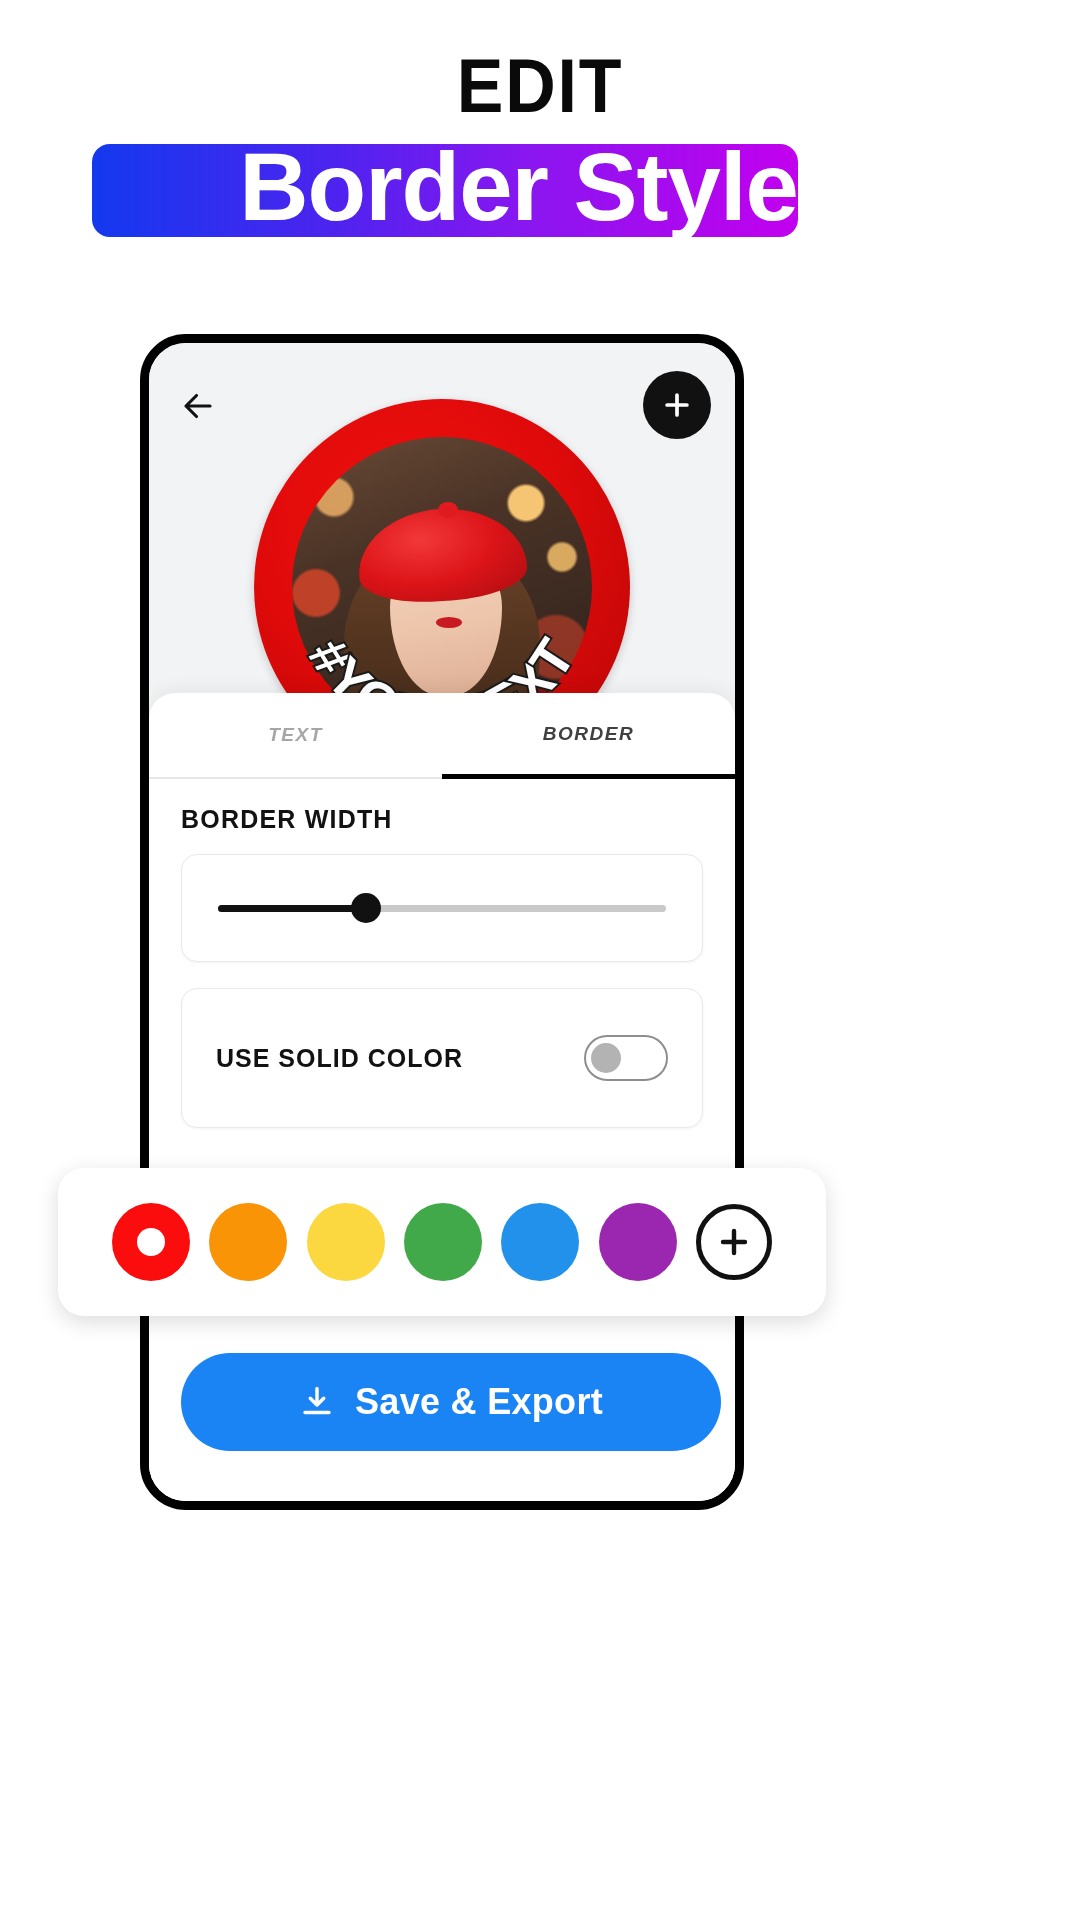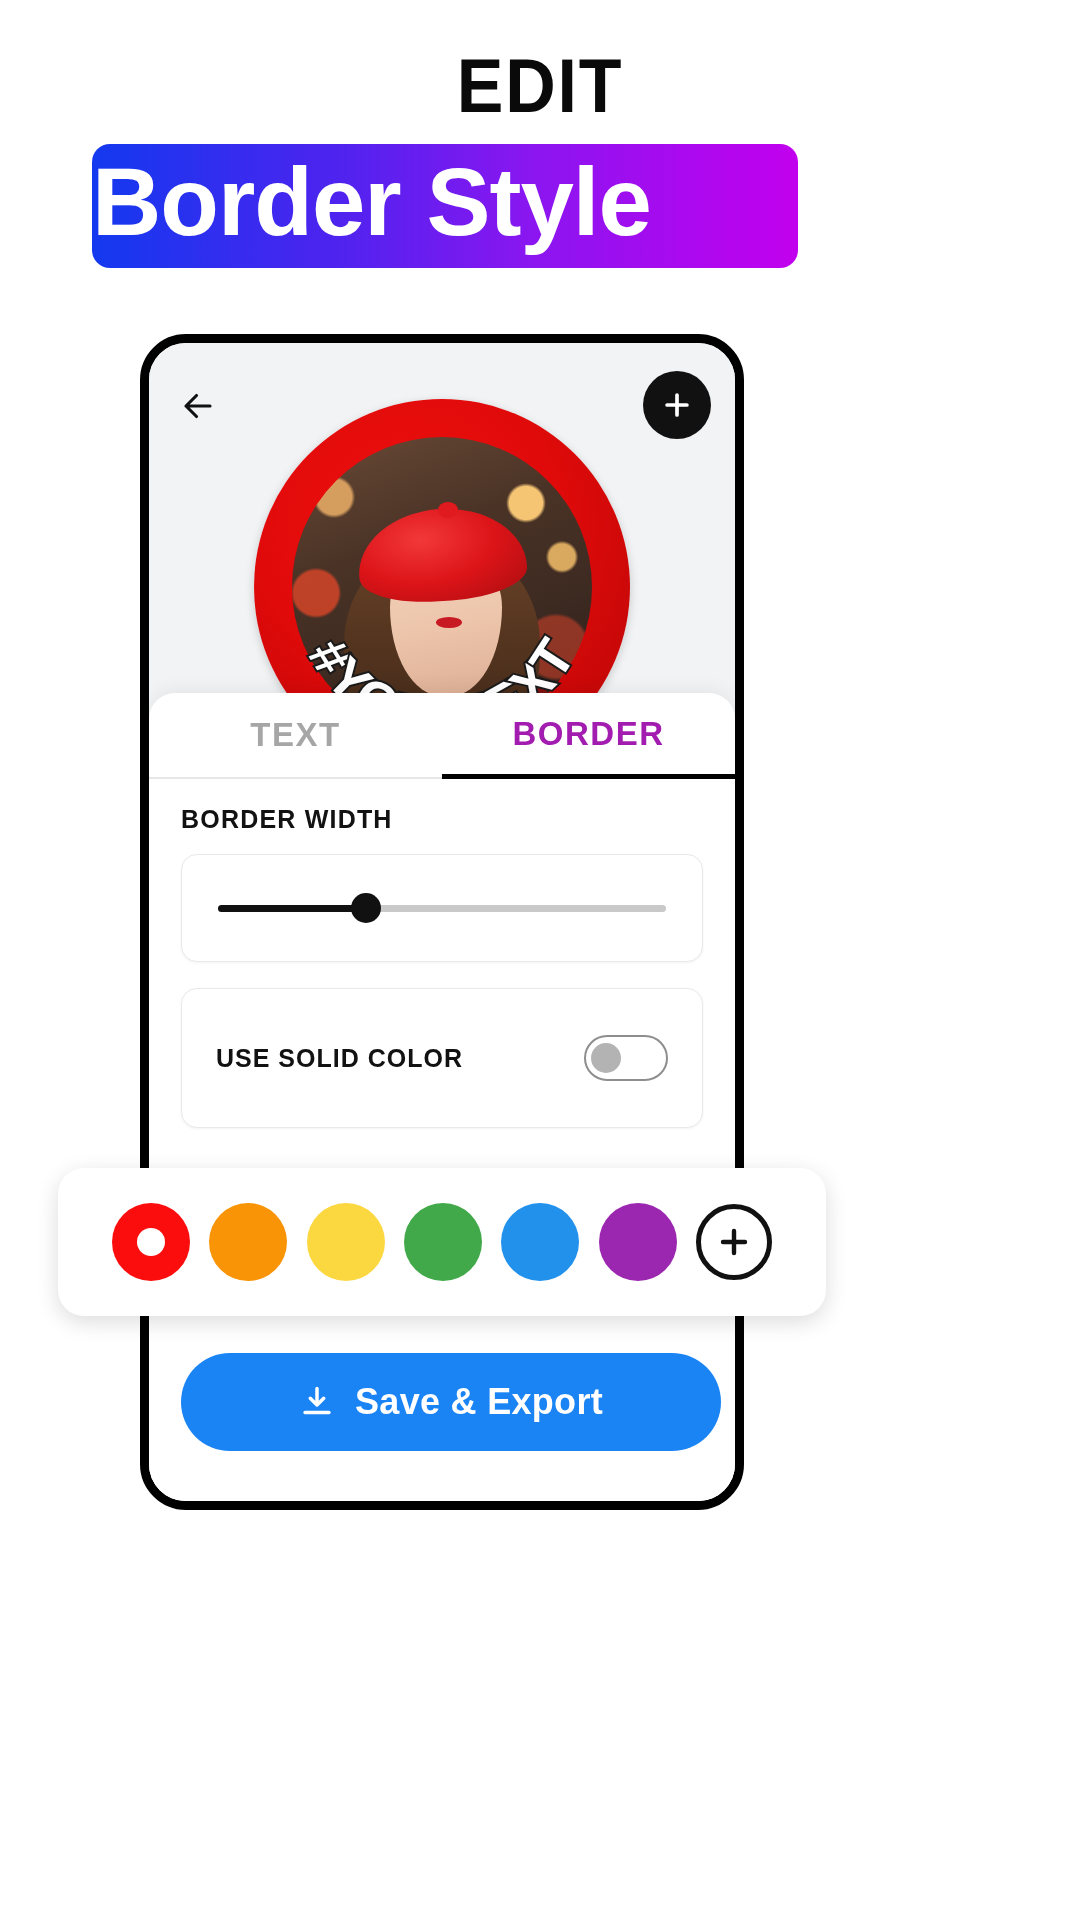--- a/index.html
+++ b/index.html
@@ -16,24 +16,24 @@
     position:absolute; top:48px; left:0; width:1080px;
     text-align:center;
     font-size:76px; font-weight:900; letter-spacing:2px;
     color:#0a0a0a; line-height:1;
     font-family:"Liberation Sans", sans-serif;
     font-stretch:condensed;
     transform:scaleX(0.92); transform-origin:center;
   }
   .promo-banner{
     position:absolute; top:144px; left:92px;
-    width:706px; height:124px;
+    width:706px; height:93px;
     border-radius:18px;
     background:linear-gradient(90deg,#1339ef 0%,#4b24ef 33%,#8a16f0 62%,#c200ee 100%);
-    display:flex; align-items:center; justify-content:flex-start;
+    display:flex; align-items:center; justify-content:flex-end;
     overflow:hidden;
   }
   .promo-banner-text{
     font-size:96px; font-weight:900; color:#fff;
     line-height:1; letter-spacing:-1px;
     white-space:nowrap;
     transform:translateY(-4px);
   }
 
   
@@ -151,25 +151,26 @@
   .sheet{
     position:absolute; left:0; bottom:0; width:100%;
     height:808px;
     background:#fff;
     border-radius:26px 26px 0 0;
     box-shadow:0 -4px 18px rgba(0,0,0,.06);
   }
   .tabs{ display:flex; width:100%; height:86px; }
   .tab{
     flex:1; display:flex; align-items:center; justify-content:center;
-    font-size:33px; font-weight:700; letter-spacing:1.5px;
+    font-size:19px; font-weight:700; letter-spacing:1.5px;
     color:#a6a6a6;
     border-bottom:2px solid #e6e6e6;
-  }
-  .tab.active{ color:#a21caf; border-bottom:5px solid #000; }
+    font-style:italic;
+  }
+  .tab.active{ color:#404040; border-bottom:5px solid #000; }
 
   .section-label{
     margin:26px 0 20px 32px;
     font-size:25px; font-weight:700; letter-spacing:1.2px; color:#121212;
   }
   .card{
     margin:0 32px;
     background:#fff;
     border:1.5px solid #e9e9e9;
     border-radius:16px;

